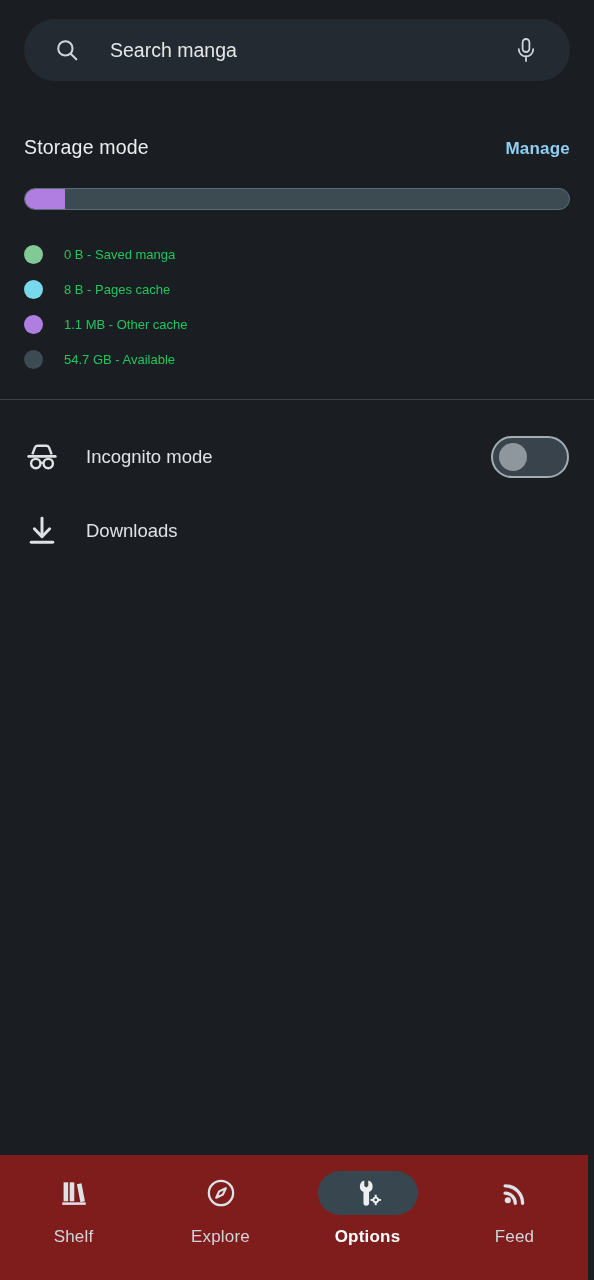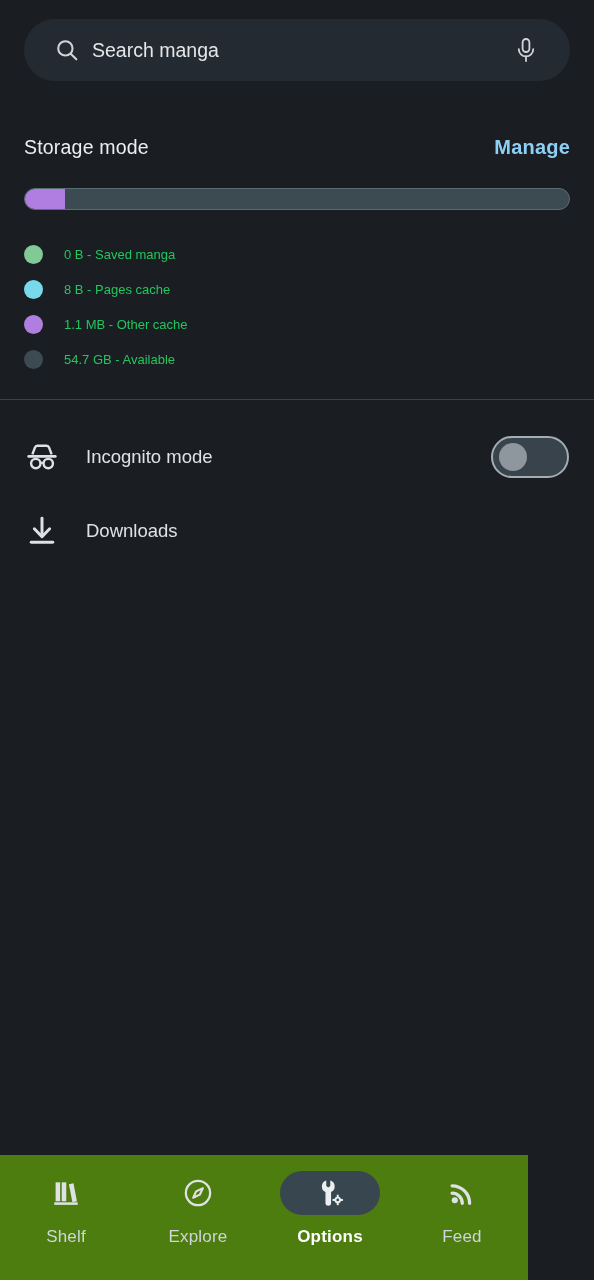--- a/index.html
+++ b/index.html
@@ -37,21 +37,21 @@
     display: block;
   }
   .search-input {
     flex: 1 1 auto;
     background: transparent;
     border: none;
     outline: none;
     color: #e4e6e8;
     font-family: "Liberation Sans", sans-serif;
     font-size: 19.5px;
-    margin-left: 12px;
+    margin-left: 30px;
     padding: 0;
     height: 100%;
   }
   .search-input::placeholder { color: #e4e6e8; opacity: 1; }
   .mic-icon {
     width: 24px;
     height: 26px;
     margin-right: 32px;
     flex: 0 0 auto;
     display: block;
@@ -66,21 +66,21 @@
     display: flex;
     align-items: baseline;
     justify-content: space-between;
   }
   .storage-title {
     font-size: 19.5px;
     color: #eceff1;
     letter-spacing: .2px;
   }
   .manage-link {
-    font-size: 20px;
+    font-size: 17px;
     color: #8ed0f5;
     font-weight: bold;
     letter-spacing: .2px;
     cursor: pointer;
     padding-left: 36px;
   }
 
   .bar-track {
     position: absolute;
     left: 24px;
@@ -178,23 +178,23 @@
     height: 28px;
     border-radius: 50%;
     background: #8e979e;
   }
 
   
   .bottom-nav {
     position: absolute;
     left: 0;
     bottom: 0;
-    width: 528px;
+    width: 588px;
     height: 125px;
-    background: #4d7c0f;
+    background: #7f1d1d;
     display: flex;
     align-items: flex-start;
   }
   .nav-item {
     flex: 1 1 0;
     display: flex;
     flex-direction: column;
     align-items: center;
     padding-top: 16px;
     cursor: pointer;

